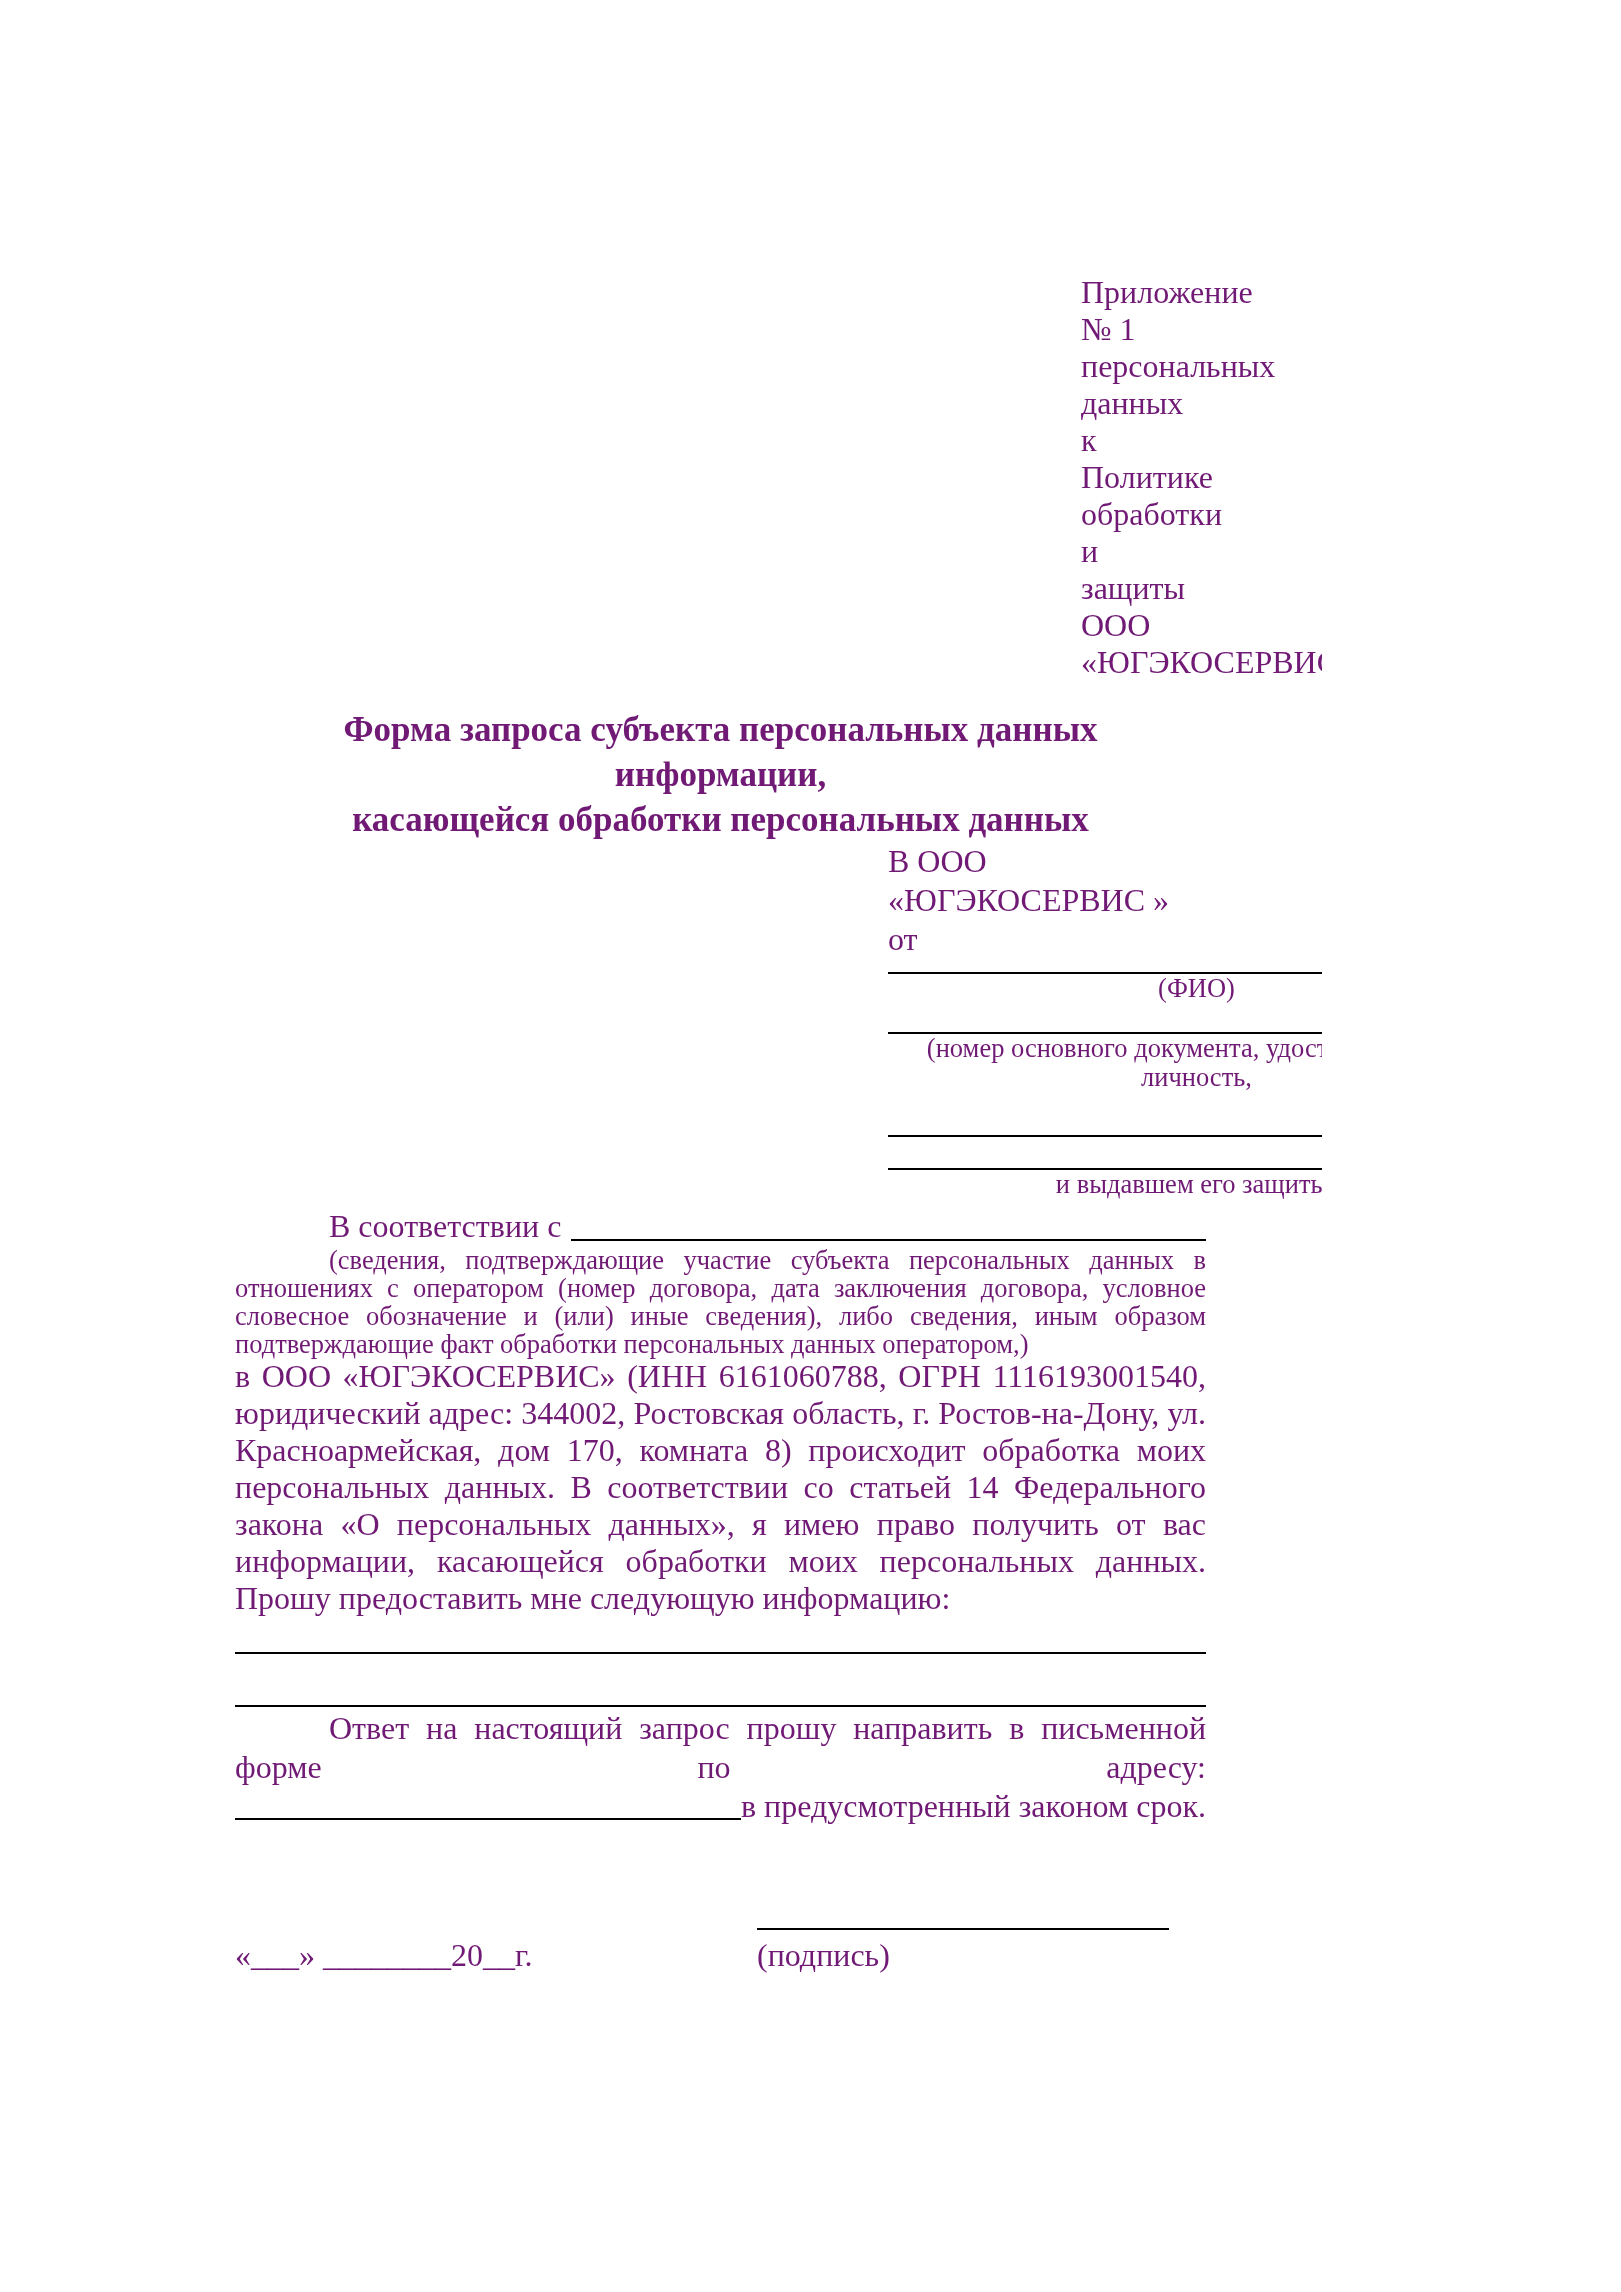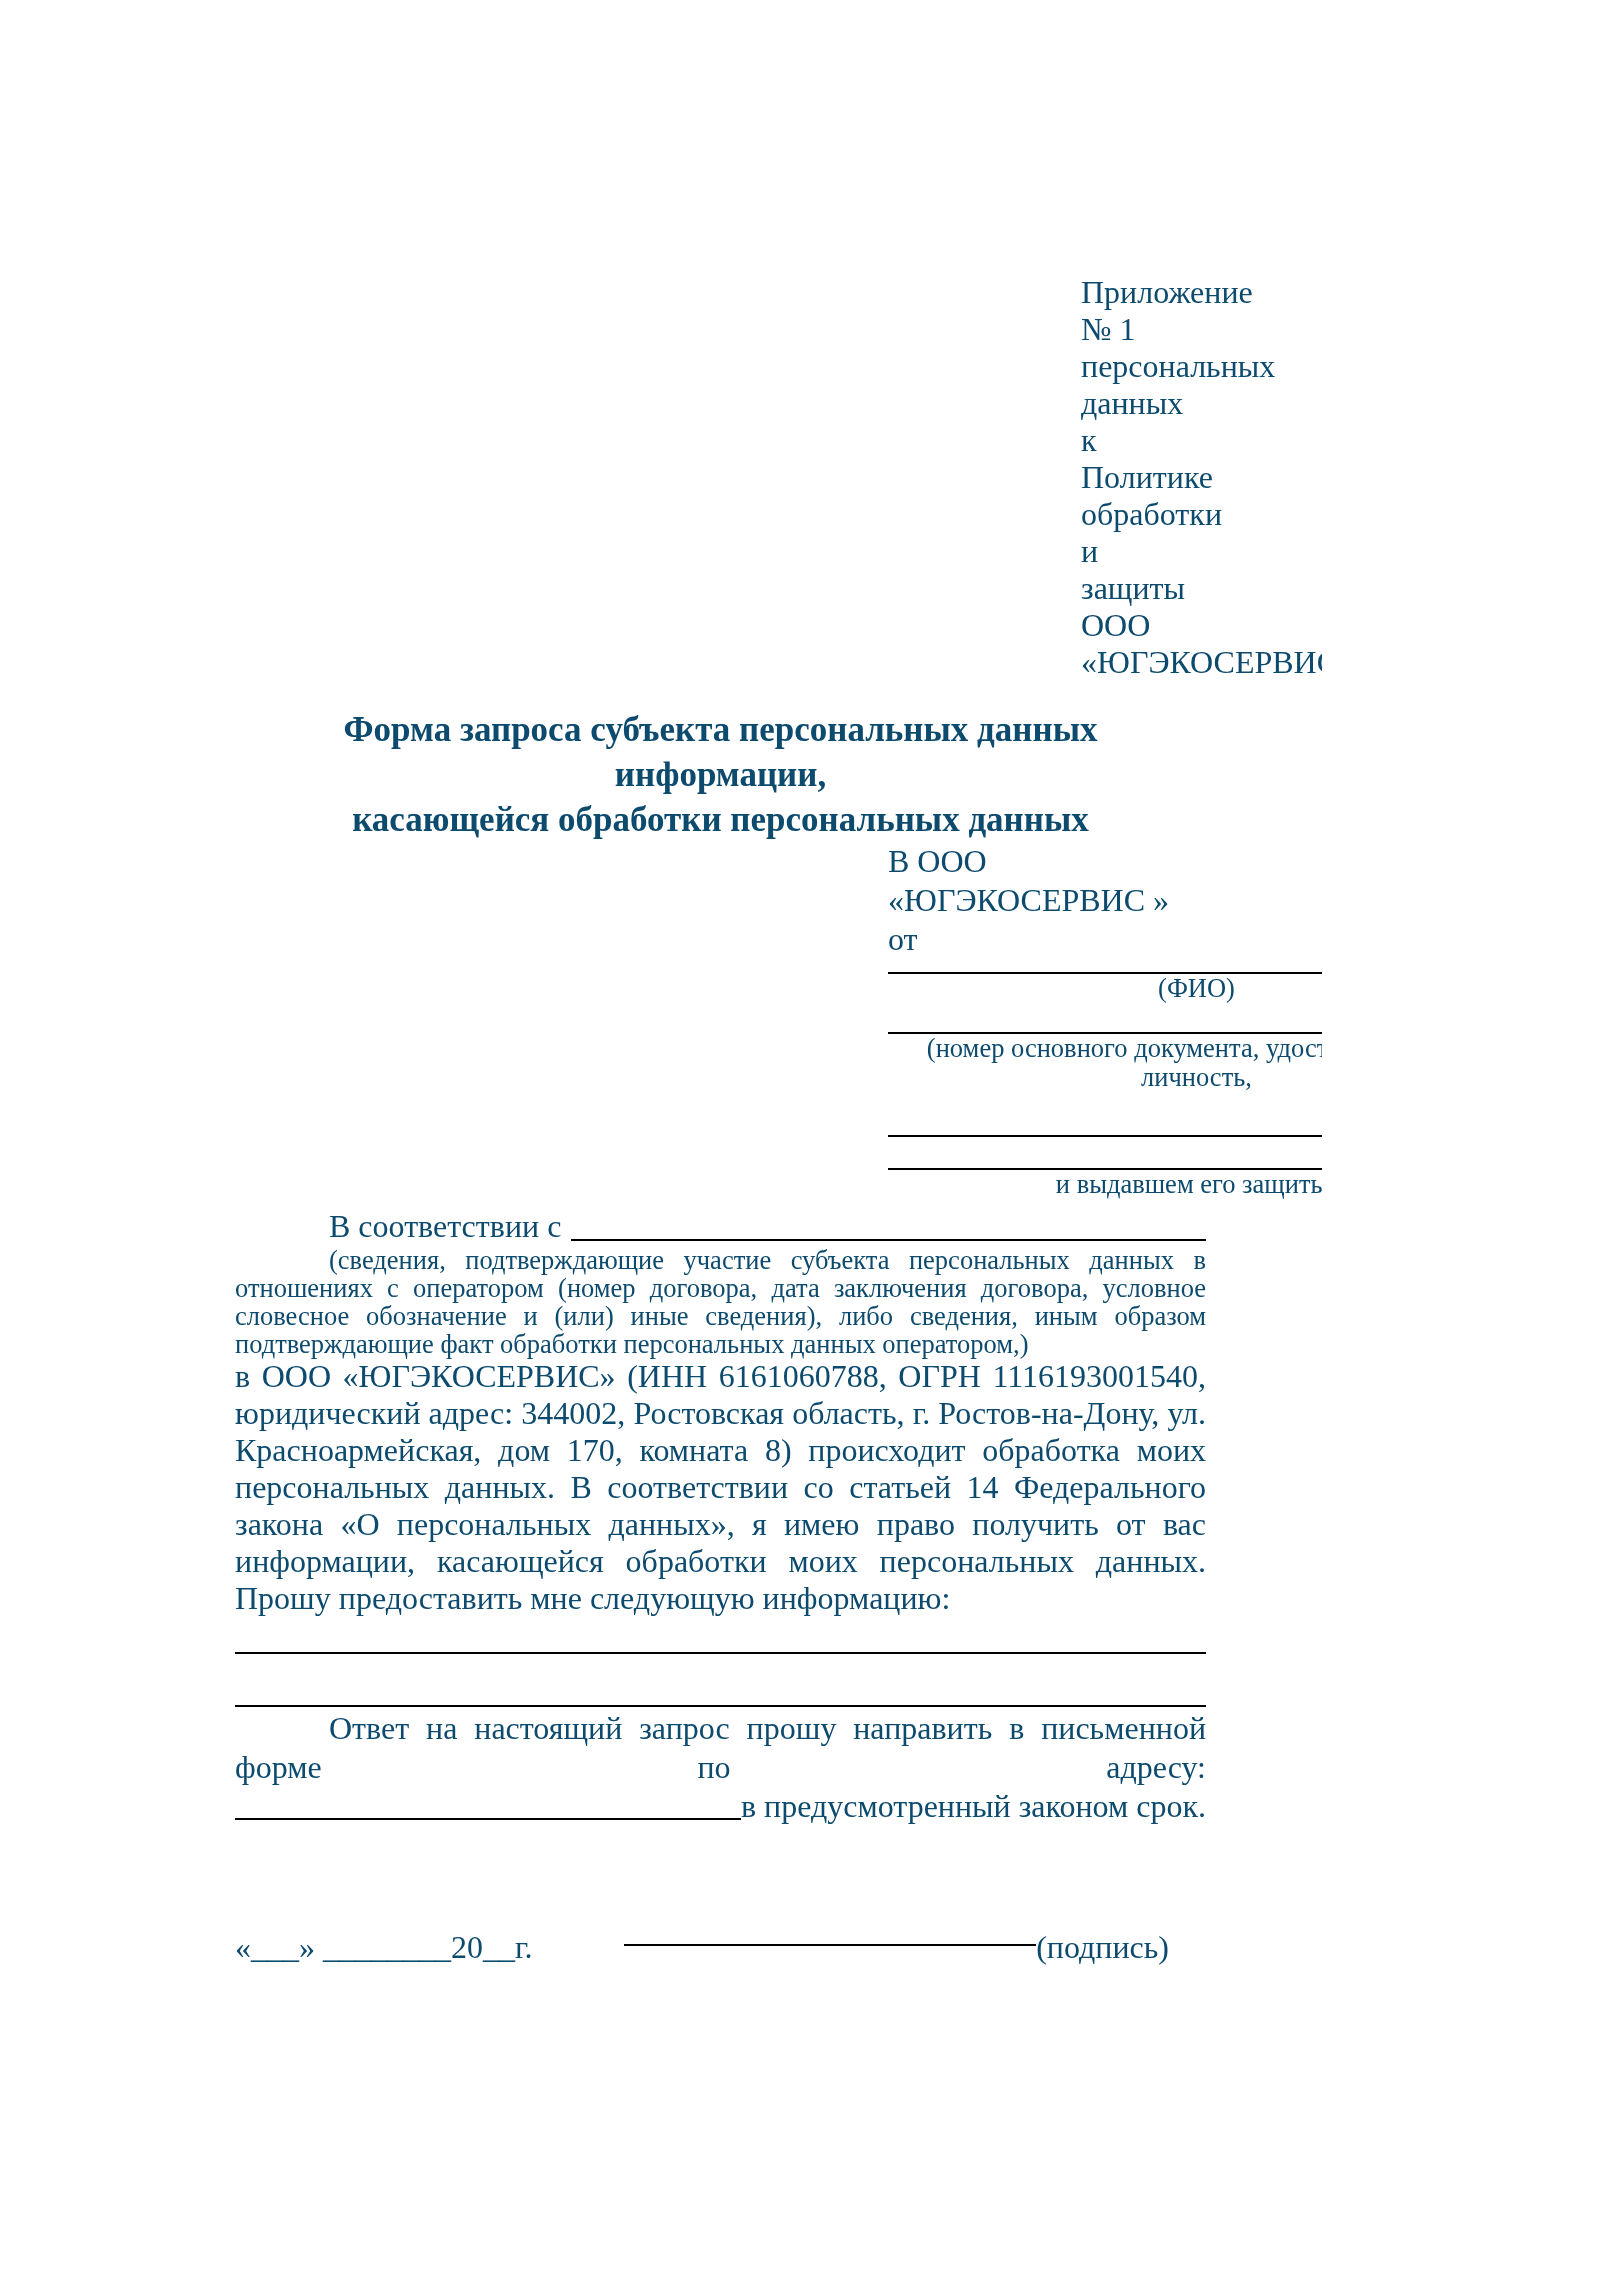--- a/index.html
+++ b/index.html
@@ -1,19 +1,19 @@
 <!DOCTYPE html>
 <html lang="ru"><head>
 <meta charset="utf-8">
 <style>
   html,body { margin:0; padding:0; background:#ffffff; }
   .page {
     position:relative;
     width:1322px; height:2293px;
-    background:#ffffff; color:#0c4a6e;
+    background:#ffffff; color:#701a75;
     font-family:"Liberation Serif", serif;
     box-sizing:border-box;
     padding:274px 116px 0 235px;
     overflow:hidden;
   }
   .header-block { margin-left:846px; font-size:32px; line-height:37px; }
   .doc-title { margin-top:25.5px; text-align:center; font-weight:bold; font-size:35px; line-height:45px; }
   .recipient { margin-left:653px; width:617px; font-size:32px; line-height:39px; }
   .rule { border-bottom:2px solid #000; }
   .rule-fio { height:13.7px; }
@@ -27,21 +27,21 @@
   .intro-fill { flex:1; border-bottom:2px solid #000; margin:0 0 4.9px 9.8px; }
   .footnote { font-size:26.5px; line-height:28px; text-align:justify; text-indent:94px; }
   .body-par { font-size:32px; line-height:37px; text-align:justify; }
   .blank-line-1 { height:35px; border-bottom:2px solid #000; }
   .blank-line-2 { height:51px; border-bottom:2px solid #000; }
   .reply-par { font-size:32px; line-height:39px; text-indent:94px; text-align:justify; text-align-last:justify; margin-top:2px; }
   .addr-row { display:flex; font-size:32px; line-height:39px; }
   .addr-fill { flex:1; border-bottom:2px solid #000; margin-bottom:5.9px; }
   .addr-suffix { white-space:nowrap;text-align:right; }
   .footer-row { display:flex; justify-content:space-between; align-items:flex-end; margin-top:102px; padding-right:37px; font-size:32px; line-height:39px; }
-  .sig-group { display:flex; align-items:center; }
+  .sig-group { display:flex; align-items:flex-start;flex-direction:column; }
   .sig-line { width:412px; border-bottom:2px solid #000; margin-bottom:5.9px; }
   .date-cell { white-space:nowrap; }
   .sig-caption { white-space:nowrap; }
 </style>
 </head>
 <body>
 
 <div class="page">
 
   <div class="header-block">

